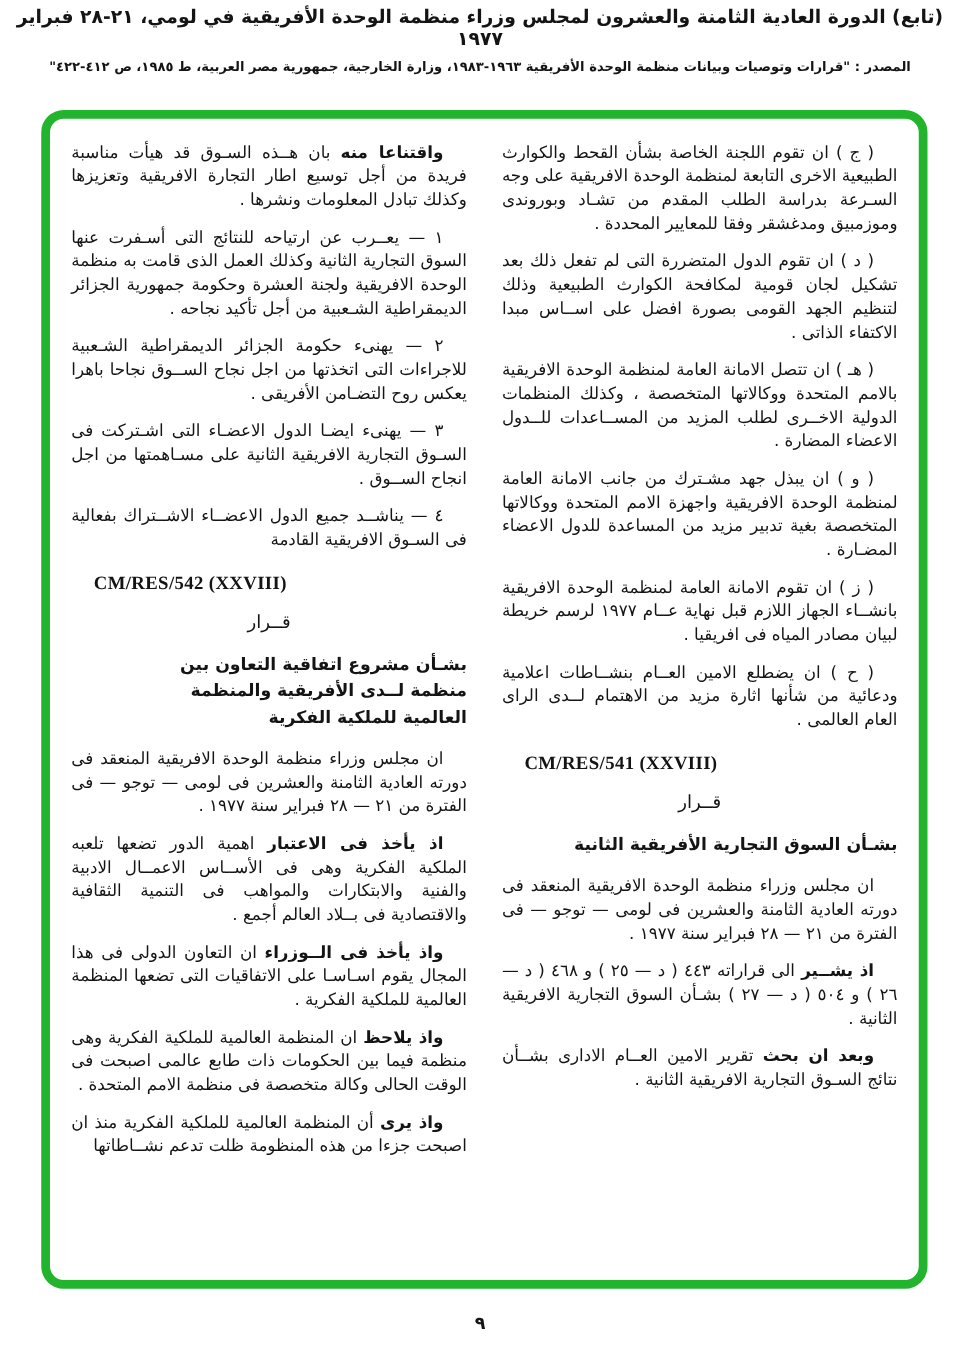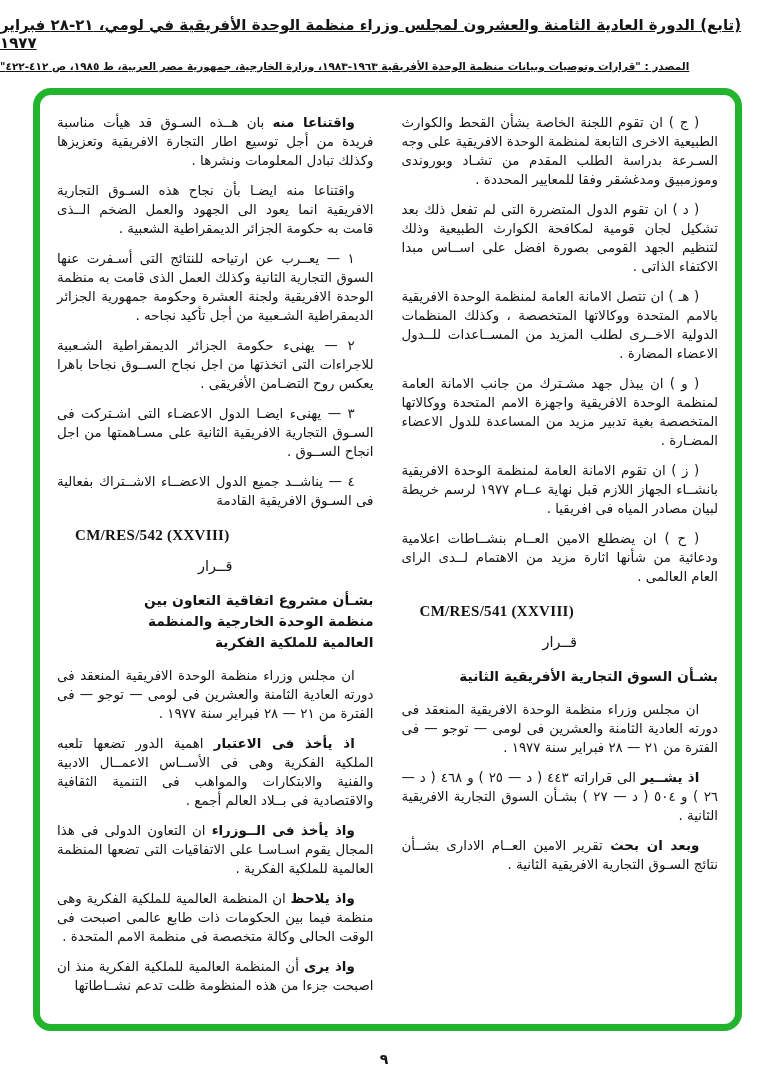--- a/index.html
+++ b/index.html
@@ -2,21 +2,21 @@
 <html lang="ar"><head>
 <meta charset="utf-8">
 <style>
   html,body { margin:0; padding:0; }
   body {
     width:768px; height:1085px; position:relative;
     background:#ffffff; color:#141414;
     font-family:"DejaVu Sans", sans-serif;
     overflow:hidden;
   }
-  .header { position:absolute; top:16px; left:0; right:0; text-align:left; direction:rtl;text-decoration:underline; }
+  .header { position:absolute; top:4px; left:0; right:0; text-align:center; direction:rtl; }
   .header .l1 { font-size:15px; font-weight:bold; }
   .header .l2 { font-size:10.5px; font-weight:bold; margin-top:8px; }
 
   .frame {
     position:absolute; left:33px; top:88px; width:709px; height:943px;
     box-sizing:border-box; border:7px solid #22b42c; border-radius:18px;
     padding:18px 17px 6px; overflow:hidden; background:#fff;
   }
   .cols { direction:rtl; display:flex; gap:28px; height:100%; }
   .col { flex:1; min-width:0; font-size:13.4px; line-height:19px; text-align:justify; }
@@ -64,30 +64,29 @@
         <strong class="lead">وبعد ان بحث</strong>
         <span>تقرير الامين العــام الادارى بشــأن نتائج السـوق التجارية الافريقية الثانية .</span>
       </p>
     </div>
 
     <div class="col">
       <p class="para">
         <strong class="lead">واقتناعا منه</strong>
         <span>بان هــذه السـوق قد هيأت مناسبة فريدة من أجل توسيع اطار التجارة الافريقية وتعزيزها وكذلك تبادل المعلومات ونشرها .</span>
       </p>
-      <p class="para">واقتناعا منه ايضـا بأن نجاح هذه السـوق التجارية الافريقية انما يعود الى الجهود والعمل الضخم الــذى قامت به حكومة الجزائر الديمقراطية الشعبية .</p>
       <p class="para">١ — يعــرب عن ارتياحه للنتائج التى أسـفرت عنها السوق التجارية الثانية وكذلك العمل الذى قامت به منظمة الوحدة الافريقية ولجنة العشرة وحكومة جمهورية الجزائر الديمقراطية الشـعبية من أجل تأكيد نجاحه .</p>
       <p class="para">٢ — يهنىء حكومة الجزائر الديمقراطية الشـعبية للاجراءات التى اتخذتها من اجل نجاح الســوق نجاحا باهرا يعكس روح التضـامن الأفريقى .</p>
       <p class="para">٣ — يهنىء ايضـا الدول الاعضـاء التى اشـتركت فى السـوق التجارية الافريقية الثانية على مسـاهمتها من اجل انجاح الســوق .</p>
       <p class="para">٤ — يناشــد جميع الدول الاعضــاء الاشــتراك بفعالية فى السـوق الافريقية القادمة</p>
       <div class="code">CM/RES/542 (XXVIII)</div>
       <div class="h1">قــرار</div>
       <div class="h2">
         <div>بشـأن مشروع اتفاقية التعاون بين</div>
-        <div>منظمة الوحدة الخارجية والمنظمة</div>
+        <div>منظمة لــدى الأفريقية والمنظمة</div>
         <div>العالمية للملكية الفكرية</div>
       </div>
       <p class="para">ان مجلس وزراء منظمة الوحدة الافريقية المنعقد فى دورته العادية الثامنة والعشرين فى لومى — توجو — فى الفترة من ٢١ — ٢٨ فبراير سنة ١٩٧٧ .</p>
       <p class="para">
         <strong class="lead">اذ يأخذ فى الاعتبار</strong>
         <span>اهمية الدور تضعها تلعبه الملكية الفكرية وهى فى الأســاس الاعمــال الادبية والفنية والابتكارات والمواهب فى التنمية الثقافية والاقتصادية فى بــلاد العالم أجمع .</span>
       </p>
       <p class="para">
         <strong class="lead">واذ يأخذ فى الــوزراء</strong>
         <span>ان التعاون الدولى فى هذا المجال يقوم اسـاسـا على الاتفاقيات التى تضعها المنظمة العالمية للملكية الفكرية .</span>

